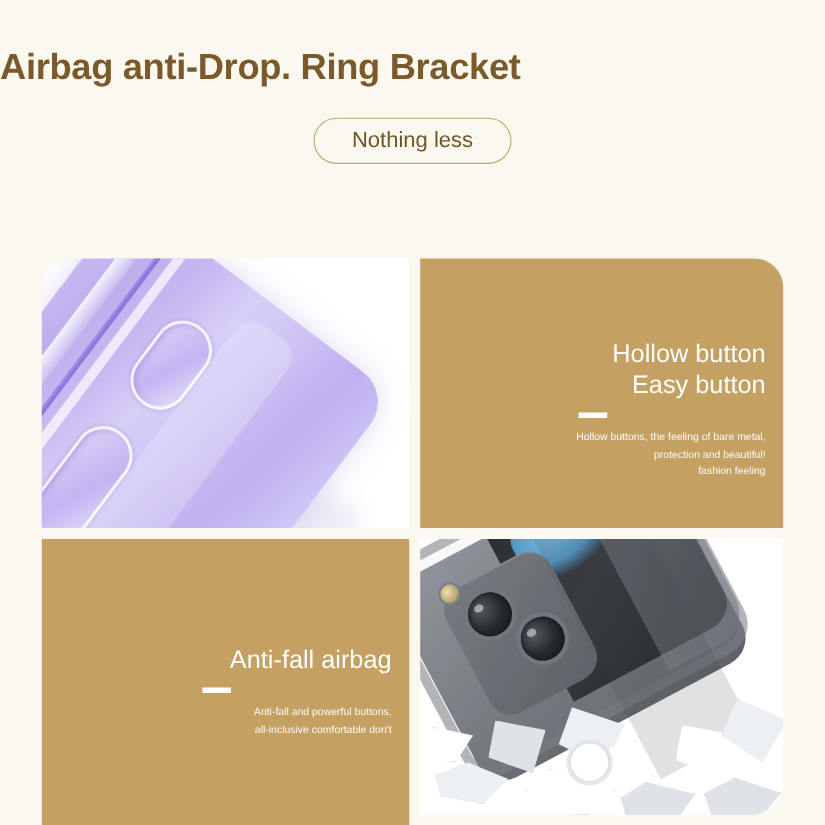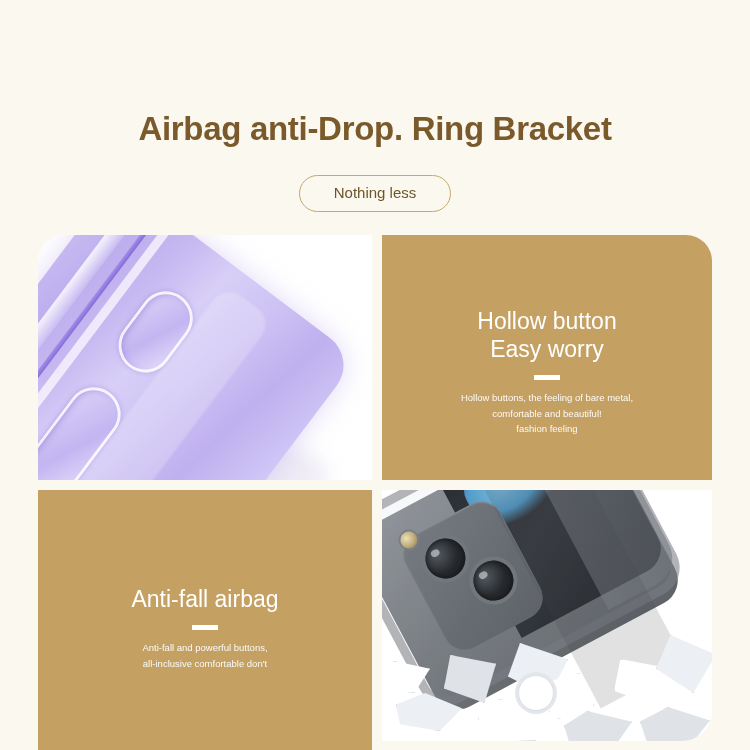--- a/index.html
+++ b/index.html
@@ -6,30 +6,30 @@
   body{
     width:750px;height:750px;
     background:#FBF8F0;
     font-family:"Liberation Sans", sans-serif;
     overflow:hidden;
     position:relative;
   }
   .page{position:relative;width:750px;height:750px;}
 
   
-  .header{padding-top:112px;text-align:center;}
+  .header{padding-top:44px;}
   .title{
     font-size:33px;font-weight:bold;color:#7A5A2A;
     letter-spacing:-0.3px;line-height:1;
     font-family:"Liberation Sans", sans-serif;
   }
   .pill-wrap{display:flex;justify-content:center;margin-top:30px;}
   .pill{
     border:1.5px solid #C3A86E;border-radius:22px;
-    padding:9px 34px;color:#6E5528;font-size:15px;
+    padding:9px 34px;color:#6E5528;font-size:20px;
     background:transparent;line-height:1.1;
   }
 
   
   .grid{
     position:absolute;left:38px;top:235px;
     width:674px;height:506px;
   }
   .panel{position:absolute;overflow:hidden;}
 
@@ -37,21 +37,21 @@
         border-top-left-radius:26px;}
   .p-tr{left:344px;top:0;width:330px;height:245px;background:#C4A062;
         border-top-right-radius:26px;}
   .p-bl{left:0;top:255px;width:334px;height:295px;background:#C4A062;
         border-bottom-left-radius:30px;}
   .p-br{left:344px;top:255px;width:330px;height:251px;background:#FFFFFF;
         border-bottom-right-radius:30px;}
 
   
   .tan-inner{
-    position:absolute;left:0;right:0;text-align:center;color:#FFFFFF;
+    position:absolute;left:0;right:16px;text-align:right;color:#FFFFFF;
   }
   .tr-text{top:72px;}
   .bl-text{top:95px;}
   .head-line{
     font-size:23px;line-height:1.22;color:#FFFFFF;font-weight:normal;
   }
   .sep-bar{
     width:26px;height:5px;background:#FFFFFF;margin:12px auto 10px auto;
   }
   .fine{
@@ -204,25 +204,25 @@
           <div class="btn-cut b2"></div>
 
           <div class="case-hl" style="left:150px;top:20px;width:60px;height:390px;opacity:.35;"></div>
         </div>
       </div>
     </div>
 
     <div class="panel p-tr">
       <div class="tan-inner tr-text">
         <div class="head-line">Hollow button</div>
-        <div class="head-line">Easy worry</div>
+        <div class="head-line">Easy button</div>
         <div class="sep-bar"></div>
         <div class="fine">
           <div>Hollow buttons, the feeling of bare metal,</div>
-          <div>comfortable and beautiful!</div>
+          <div>protection and beautiful!</div>
           <div>fashion feeling</div>
         </div>
       </div>
     </div>
 
     <div class="panel p-bl">
       <div class="tan-inner bl-text">
         <div class="head-line">Anti-fall airbag</div>
         <div class="sep-bar"></div>
         <div class="fine">

